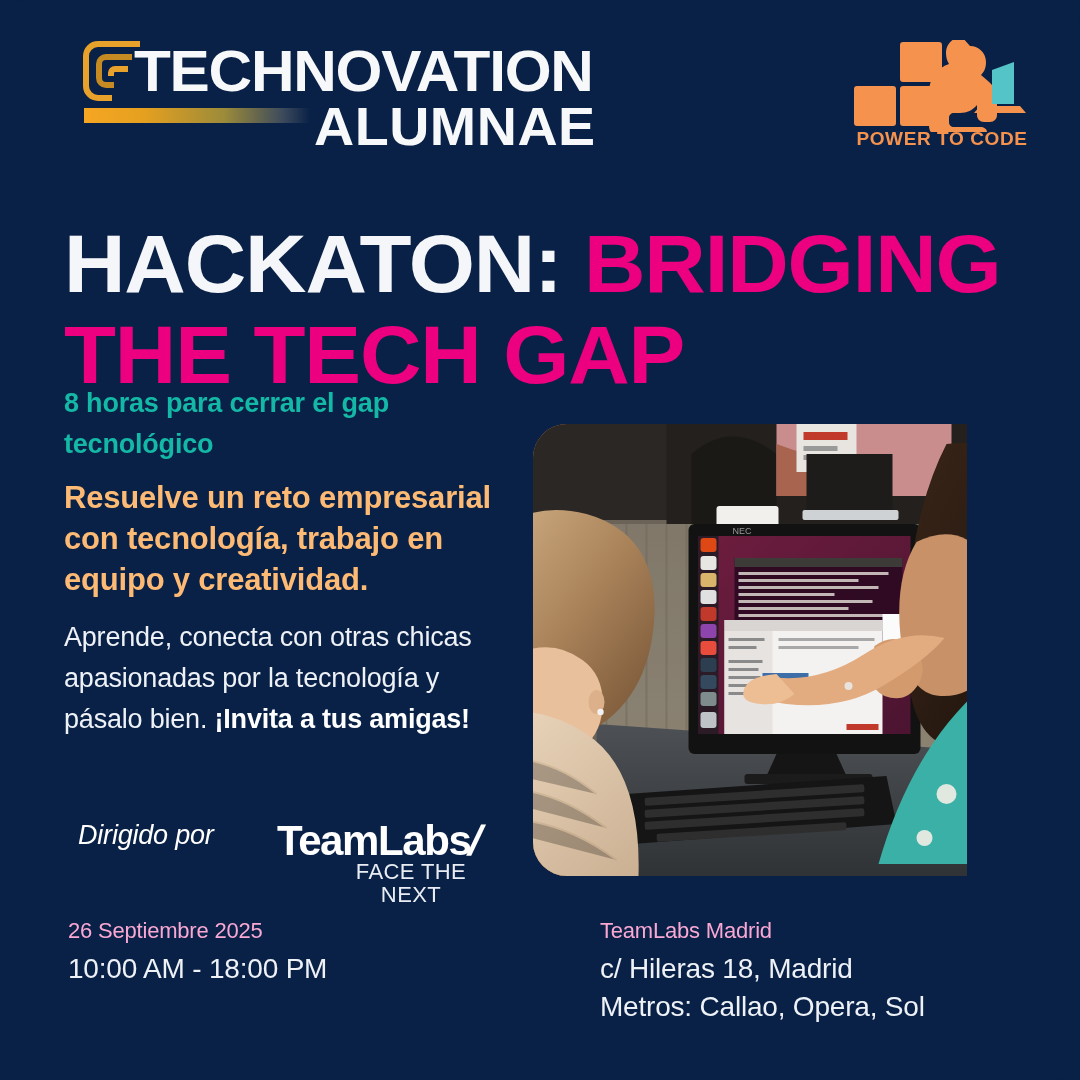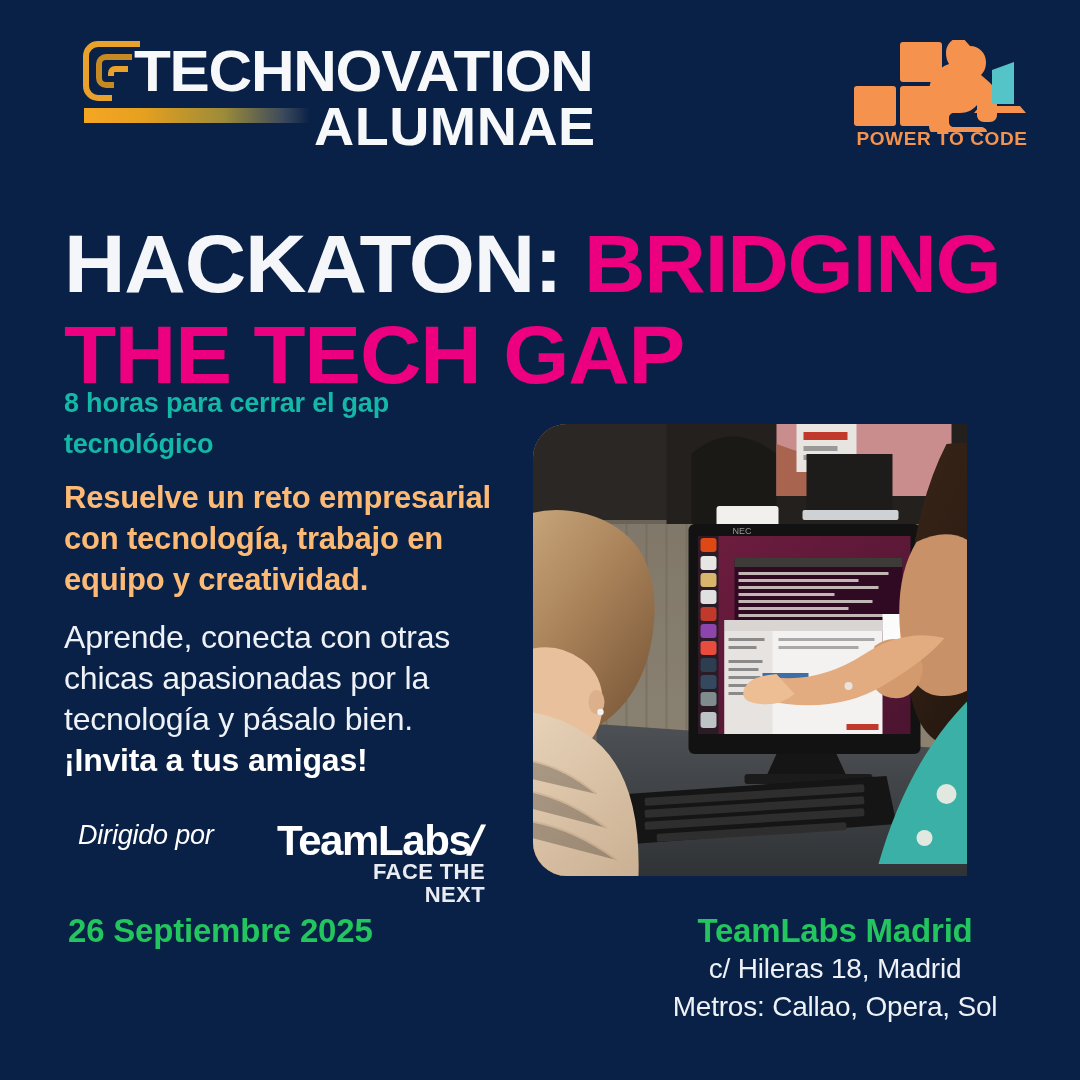--- a/index.html
+++ b/index.html
@@ -129,21 +129,21 @@
     line-height: 41px;
     color: #fdba74;
     letter-spacing: -0.2px;
   }
   .para2 {
     position: absolute;
     left: 64px;
     top: 617px;
     width: 440px;
     font-weight: 400;
-    font-size: 32px;
+    font-size: 27px;
     line-height: 41px;
     color: #eef2f7;
     letter-spacing: -0.2px;
   }
   .para2 .strong { font-weight: 700; color: #ffffff; }
 
   
   .dirigido {
     position: absolute;
     left: 78px;
@@ -176,22 +176,22 @@
   .tl-name .slash {
     display: inline-block;
     transform: skewX(-16deg);
     font-weight: 700;
   }
   .tl-tag {
     position: absolute;
     left: 60px;
     top: 42px;
     width: 148px;
-    text-align: right;
-    font-weight: 700;
+    text-align: center;
+    font-weight: 400;
     font-size: 22px;
     line-height: 23px;
     color: #e9edf3;
     letter-spacing: 0.4px;
   }
 
   
   .photo {
     position: absolute;
     left: 533px;
@@ -211,27 +211,27 @@
     left: 68px;
     top: 912px;
     width: 430px;
     text-align: left;
   }
   .foot-right {
     position: absolute;
     left: 600px;
     top: 912px;
     width: 470px;
-    text-align: center;
+    text-align: left;
   }
   .foot-strong {
-    font-weight: 700;
-    font-size: 33px;
+    font-weight: 400;
+    font-size: 22px;
     line-height: 38px;
-    color: #22c55e;
+    color: #f9a8d4;
     letter-spacing: -0.2px;
   }
   .foot-line {
     font-weight: 400;
     font-size: 28px;
     line-height: 38px;
     color: #eef2f7;
     letter-spacing: -0.2px;
   }
 </style>
@@ -452,20 +452,21 @@
       <path d="M398 222 q22 -16 40 4 q14 16 4 34 q-12 20 -34 12 q-20 -8 -10 -50 Z" fill="#d39a6e"></path>
 
       <path d="M468 214 q-40 -10 -80 16 q-40 26 -82 24 q-18 -2 -18 10 q0 14 22 16 q56 6 96 -18 q44 -26 62 -48 Z" fill="#e2ac80"></path>
       <path d="M300 250 q-26 2 -32 14 q-6 14 16 16 q20 2 34 -10 Z" fill="#edbd93"></path>
       <circle cx="372" cy="262" r="4" fill="#e8e3dc"></circle>
     </svg>
   </div>
 
   <div class="foot-left">
     <div class="foot-strong">26 Septiembre 2025</div>
+    <div class="foot-line">10:00 AM - 18:00 PM</div>
   </div>
 
   <div class="foot-right">
     <div class="foot-strong">TeamLabs Madrid</div>
     <div class="foot-line">c/ Hileras 18, Madrid</div>
     <div class="foot-line">Metros: Callao, Opera, Sol</div>
   </div>
 
 </div>
 

